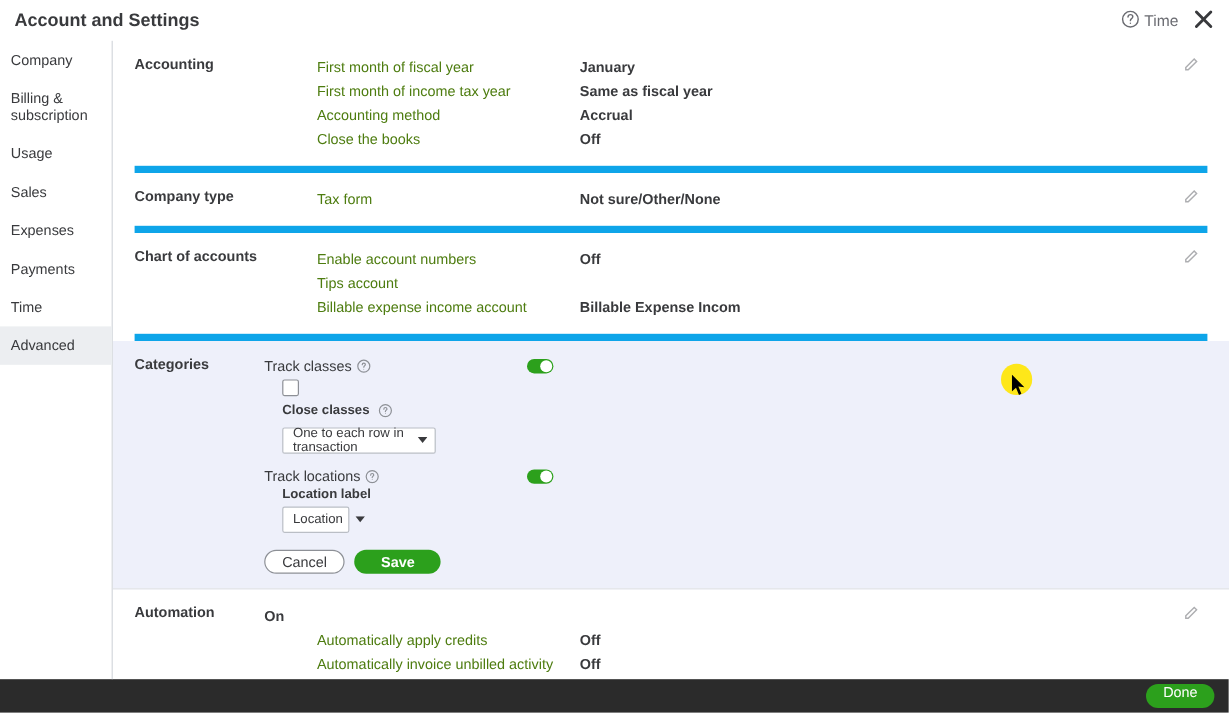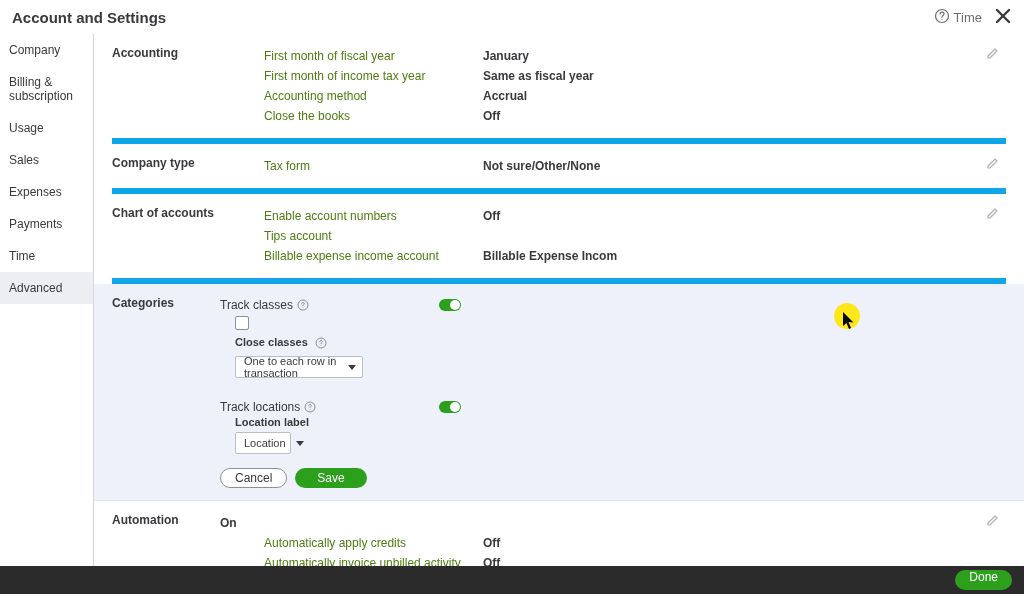--- a/index.html
+++ b/index.html
@@ -31,21 +31,21 @@
 .toggle { width: 22px; height: 12px; background: #2ca01c; border-radius: 6px; position: relative; display:inline-block; vertical-align:middle; cursor:pointer; }
 .toggle::after { content:""; position:absolute; right:1px; top:1px; width:10px; height:10px; background:#fff; border-radius:50%; }
 .checkbox-row { display:flex; align-items:center; gap:8px; padding: 2px 0 6px 15px; }
 .checkbox { width:14px; height:14px; border:1px solid #8d9096; border-radius:2px; background:#fff; cursor:pointer; }
 .sub-label { font-size: 11px; color: #393a3d; font-weight:700; padding: 0 0 4px 15px; }
 .select { display:inline-flex; align-items:center; justify-content:space-between; border:1px solid #babec5; background:#fff; border-radius:2px; height:22px; padding: 0 6px 0 8px; font-size:11px; cursor:pointer; margin-left:15px; }
 .select .caret { margin-left:10px; }
 .button-row { display:flex; gap:8px; margin-top:14px; }
 .btn { height:20px; border-radius:12px; font-size:12px; display:flex; align-items:center; justify-content:center; cursor:pointer; padding: 0 14px; }
 .btn-cancel { background:#fff; border:1px solid #8d9096; color:#393a3d; }
-.btn-save { background:#2ca01c; color:#fff; border:none; font-weight:400; padding: 0 22px; }
+.btn-save { background:#2ca01c; color:#fff; border:none; font-weight:700; padding: 0 22px; }
 .footer { height: 28px; background: #2b2b2b; display:flex; align-items:center; justify-content:flex-end; padding: 0 12px; }
 .btn-done { background:#2ca01c; color:#fff; border:none; border-radius:12px; height:20px; padding:0 14px; font-size:12px; cursor:pointer; }
 .cursor-highlight { position:absolute; width:26px; height:26px; background: #ffe600; border-radius:50%; opacity:0.9; pointer-events:none; }
 .cursor-arrow { position:absolute; pointer-events:none; }
 .track-row { display:flex; align-items:center; padding: 2px 0; }
 .track-label { font-size:12px; color:#393a3d; }
 .track-row .track-label-wrap { width: 219px; display:flex; align-items:center; }
 .warn-label { font-size:12px; font-weight:700; color:#393a3d; }
 </style>
 </head>
@@ -193,21 +193,21 @@
                 </span>
             </div>
             <div class="select" style="width:128px;">
               <span>One to each row in transaction</span>
               <span class="caret"><svg width="8" height="6" viewBox="0 0 8 6" fill="#393a3d">
                     <path d="M0 0h8L4 5z"></path>
                   </svg></span>
             </div>
           </div>
 
-          <div class="track-row" style="margin-top:20px;">
+          <div class="track-row" style="margin-top:10px;">
             <div class="track-label-wrap">
               <span class="track-label">Track locations</span>
               <span class="inline-help">
                   <svg width="12" height="12" viewBox="0 0 12 12" fill="none" stroke="#8d9096" stroke-width="1">
                     <circle cx="6" cy="6" r="5"></circle>
                     <path d="M4.7 4.8c0-.8.6-1.4 1.3-1.4s1.3.5 1.3 1.2c0 .6-.3.9-.8 1.2-.4.3-.5.5-.5 1" stroke-linecap="round"></path>
                     <circle cx="6" cy="8.5" r="0.4" fill="#8d9096" stroke="none"></circle>
                   </svg>
                 </span>
             </div>

